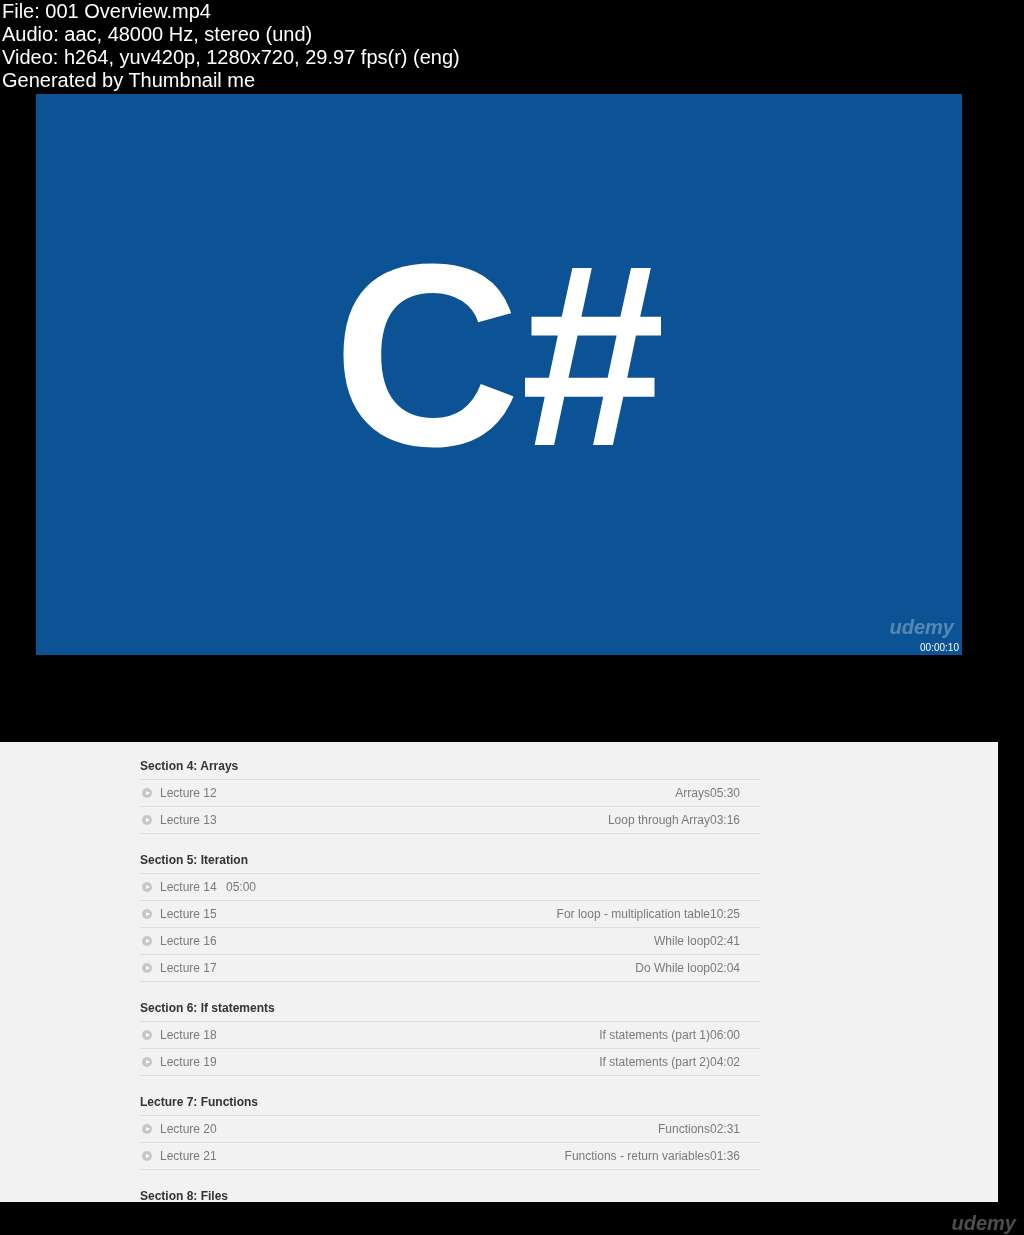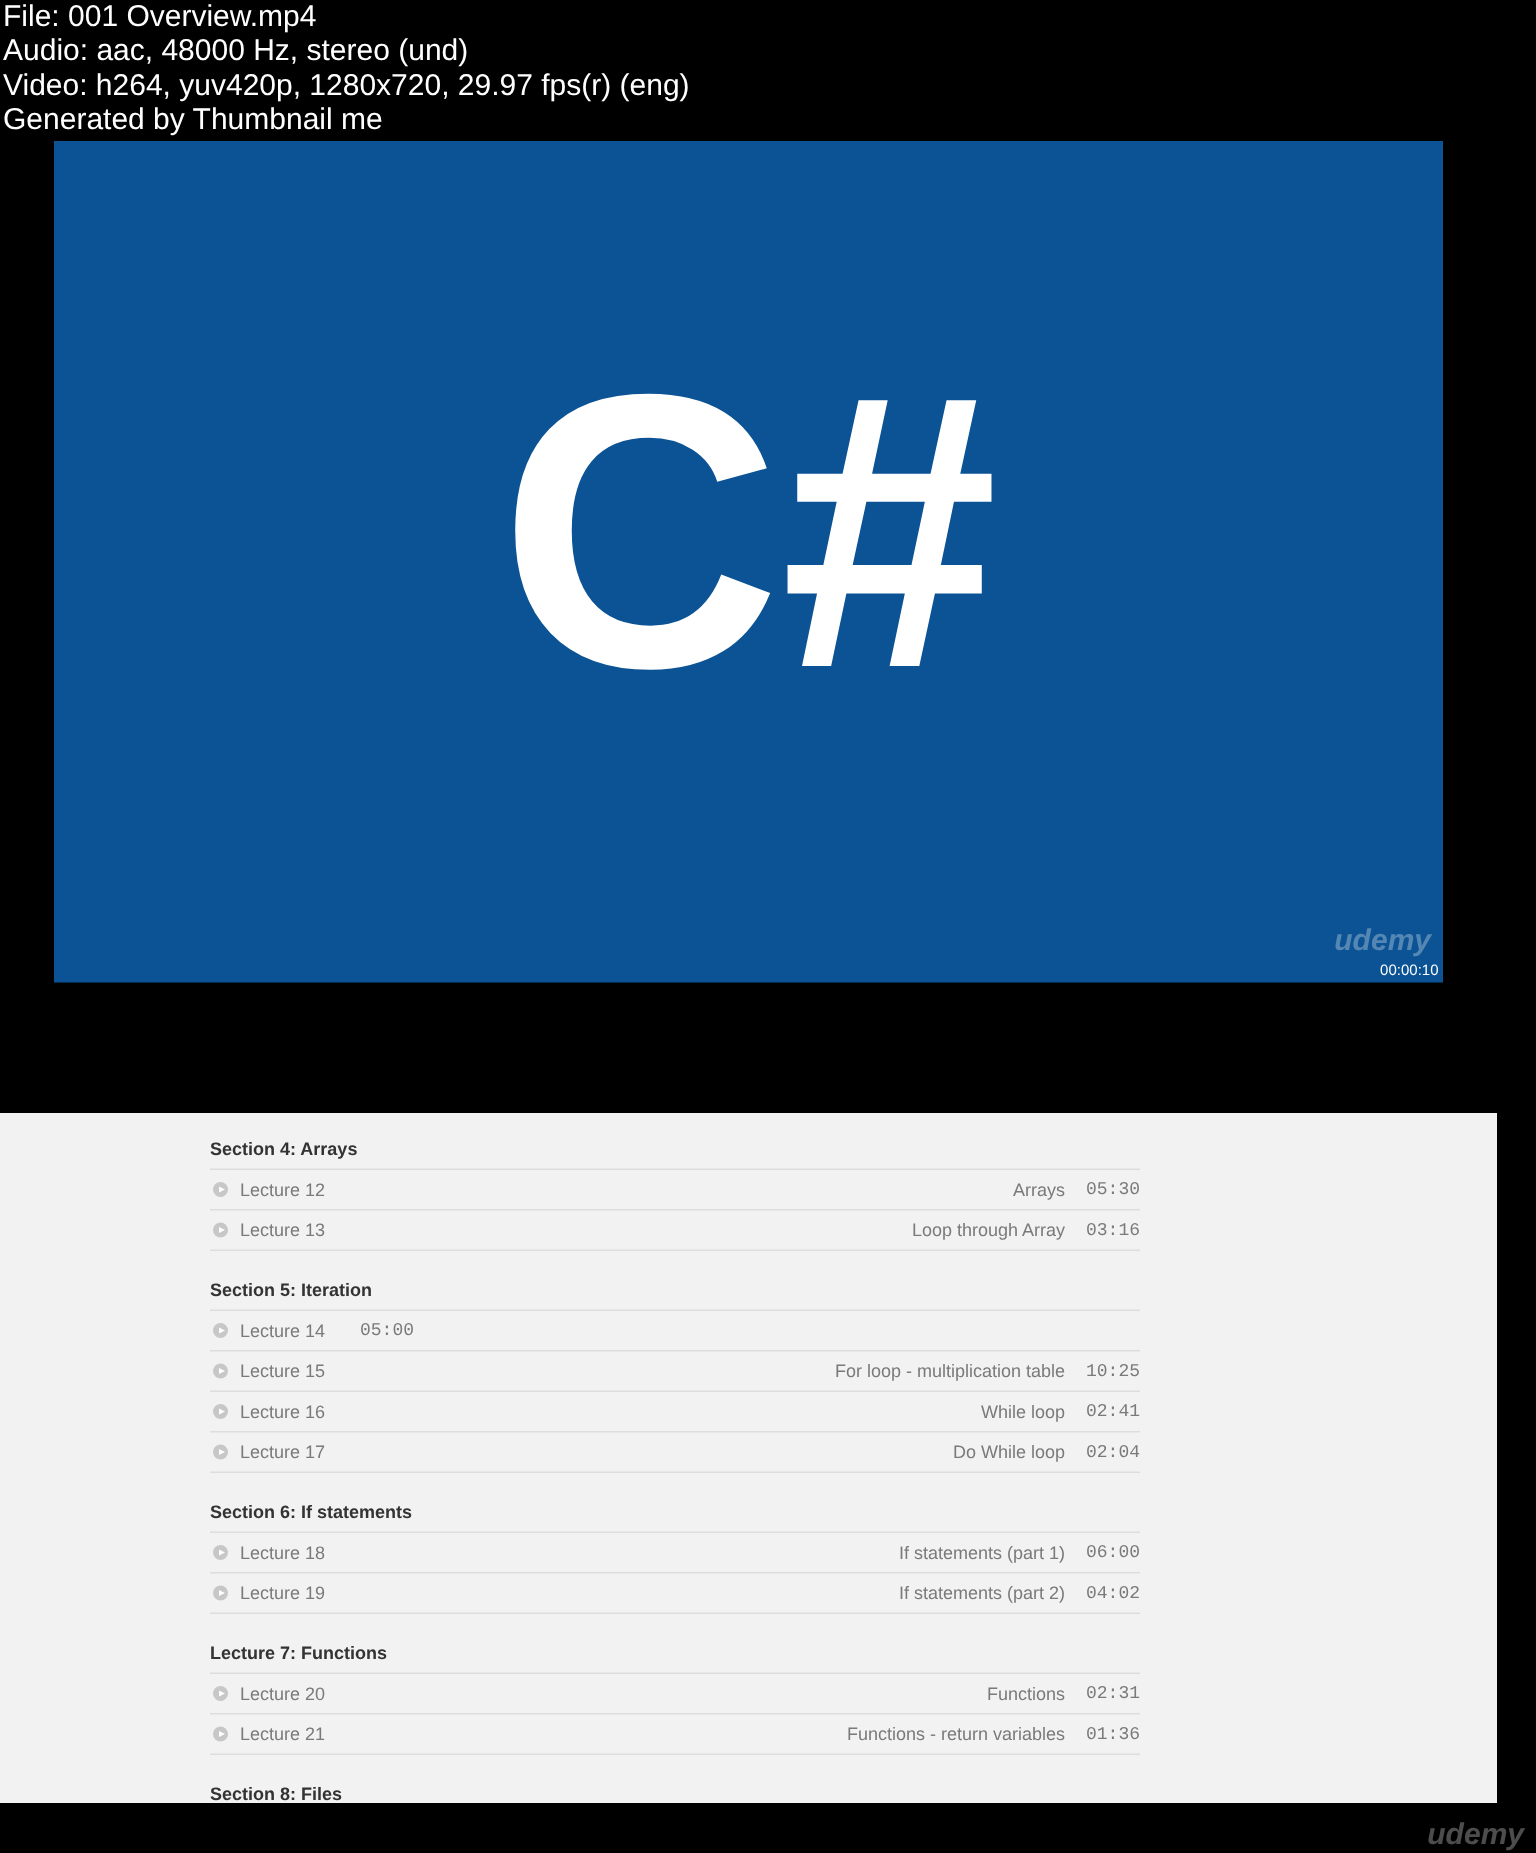--- a/index.html
+++ b/index.html
@@ -139,22 +139,21 @@
       width: 72px;
       flex: 0 0 72px;
       padding-left: 6px;
     }
     .lecture-title {
       flex: 1;
       text-align: right;
     }
     .lecture-dur {
       width: 50px;
-      text-align: right;
-      font-family: Liberation Mono, monospace;
+      text-align: left;
     }
     .bottom-black {
       height: 47px;
       background: #000;
       position: relative;
     }
     .watermark2 {
       position: absolute;
       right: 8px;
       bottom: 14px;

